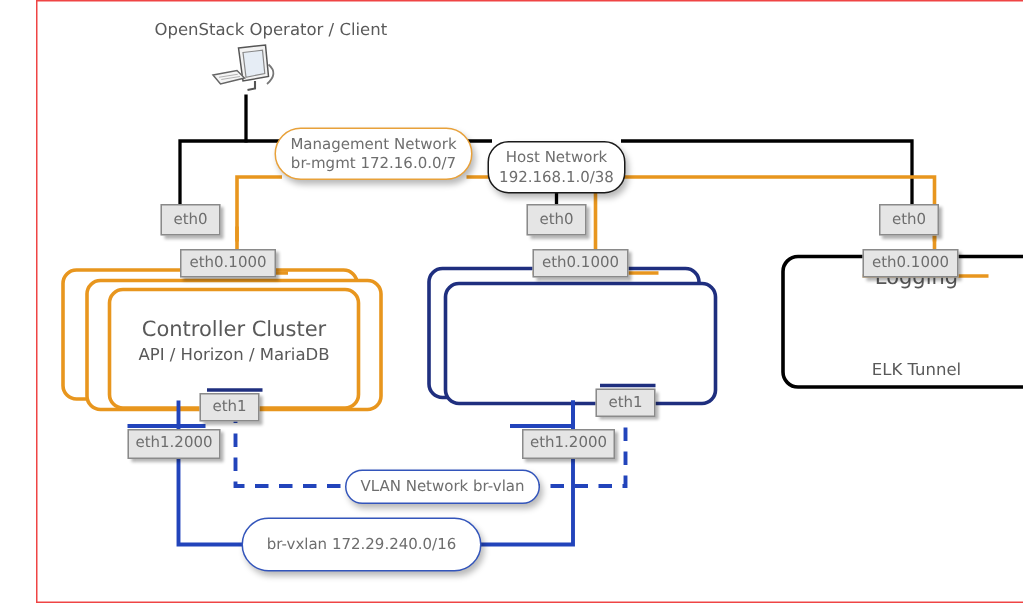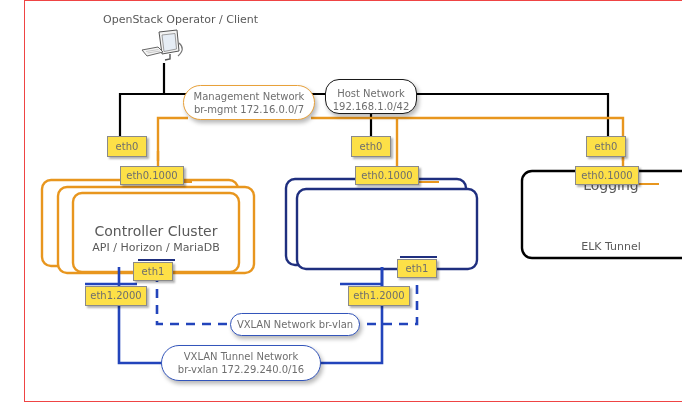--- a/index.html
+++ b/index.html
@@ -44,21 +44,21 @@
     color: #595959;
     font-size: 11px;
     line-height: 15px;
     white-space: nowrap;
   }
 
   
   .chip {
     position: absolute;
     box-sizing: border-box;
-    background: #fde047;
+    background: #e5e5e5;
     border: 1px solid #8a8a8a;
     color: #6e6e6e;
     font-size: 10px;
     line-height: 1;
     display: flex;
     align-items: center;
     justify-content: center;
     white-space: nowrap;
     box-shadow: 2px 2px 2px rgba(0,0,0,0.30);
   }
@@ -161,40 +161,39 @@
       <path d="M 42 14 Q 49 20 41 27" fill="none" stroke="#777777" stroke-width="1.2"></path>
 
       <polygon points="5,21 21,18 26,23 10,27" fill="#f5f5f5" stroke="#666666" stroke-width="1"></polygon>
       <line x1="9" y1="22.5" x2="21.5" y2="20.5" stroke="#aaaaaa" stroke-width="0.6"></line>
       <line x1="10.5" y1="24" x2="23" y2="22" stroke="#aaaaaa" stroke-width="0.6"></line>
     </svg>
   </div>
 
   <div class="title-text" style="left:78px; top:12px;">OpenStack Operator / Client</div>
 
-  <div class="pill pill-host" style="left:300px; top:78px; width:92px; height:35px;justify-content:flex-end;">
+  <div class="pill pill-host" style="left:300px; top:93px; width:92px; height:35px;">
     <span>Host Network</span>
-    <span>192.168.1.0/42</span>
+    <span>192.168.1.0/38</span>
   </div>
 
   <div class="pill pill-mgmt" style="left:158px; top:84px; width:132px; height:35px;">
     <span>Management Network</span>
     <span>br-mgmt 172.16.0.0/7</span>
   </div>
 
   <div class="pill pill-blue" style="left:205px; top:312px; width:130px; height:23px;">
-    <span>VXLAN Network br-vlan</span>
+    <span>VLAN Network br-vlan</span>
   </div>
 
   <div class="pill pill-blue" style="left:136px; top:344px; width:160px; height:36px;">
-    <span>VXLAN Tunnel Network</span>
     <span>br-vxlan 172.29.240.0/16</span>
   </div>
 
-  <div class="node-face" style="left:48px; top:198px; width:166px; height:79px; border:none; background:transparent;">
+  <div class="node-face" style="left:48px; top:187px; width:166px; height:79px; border:none; background:transparent;">
     <div class="node-title">Controller Cluster</div>
     <div class="node-sub">API / Horizon / MariaDB</div>
   </div>
 
 
   <div class="node-face" style="left:497px; top:176px; width:178px; height:76px; border:none; background:transparent;gap:45px;">
     <div class="node-title">Logging</div>
     <div class="node-sub">ELK Tunnel</div>
   </div>
 

